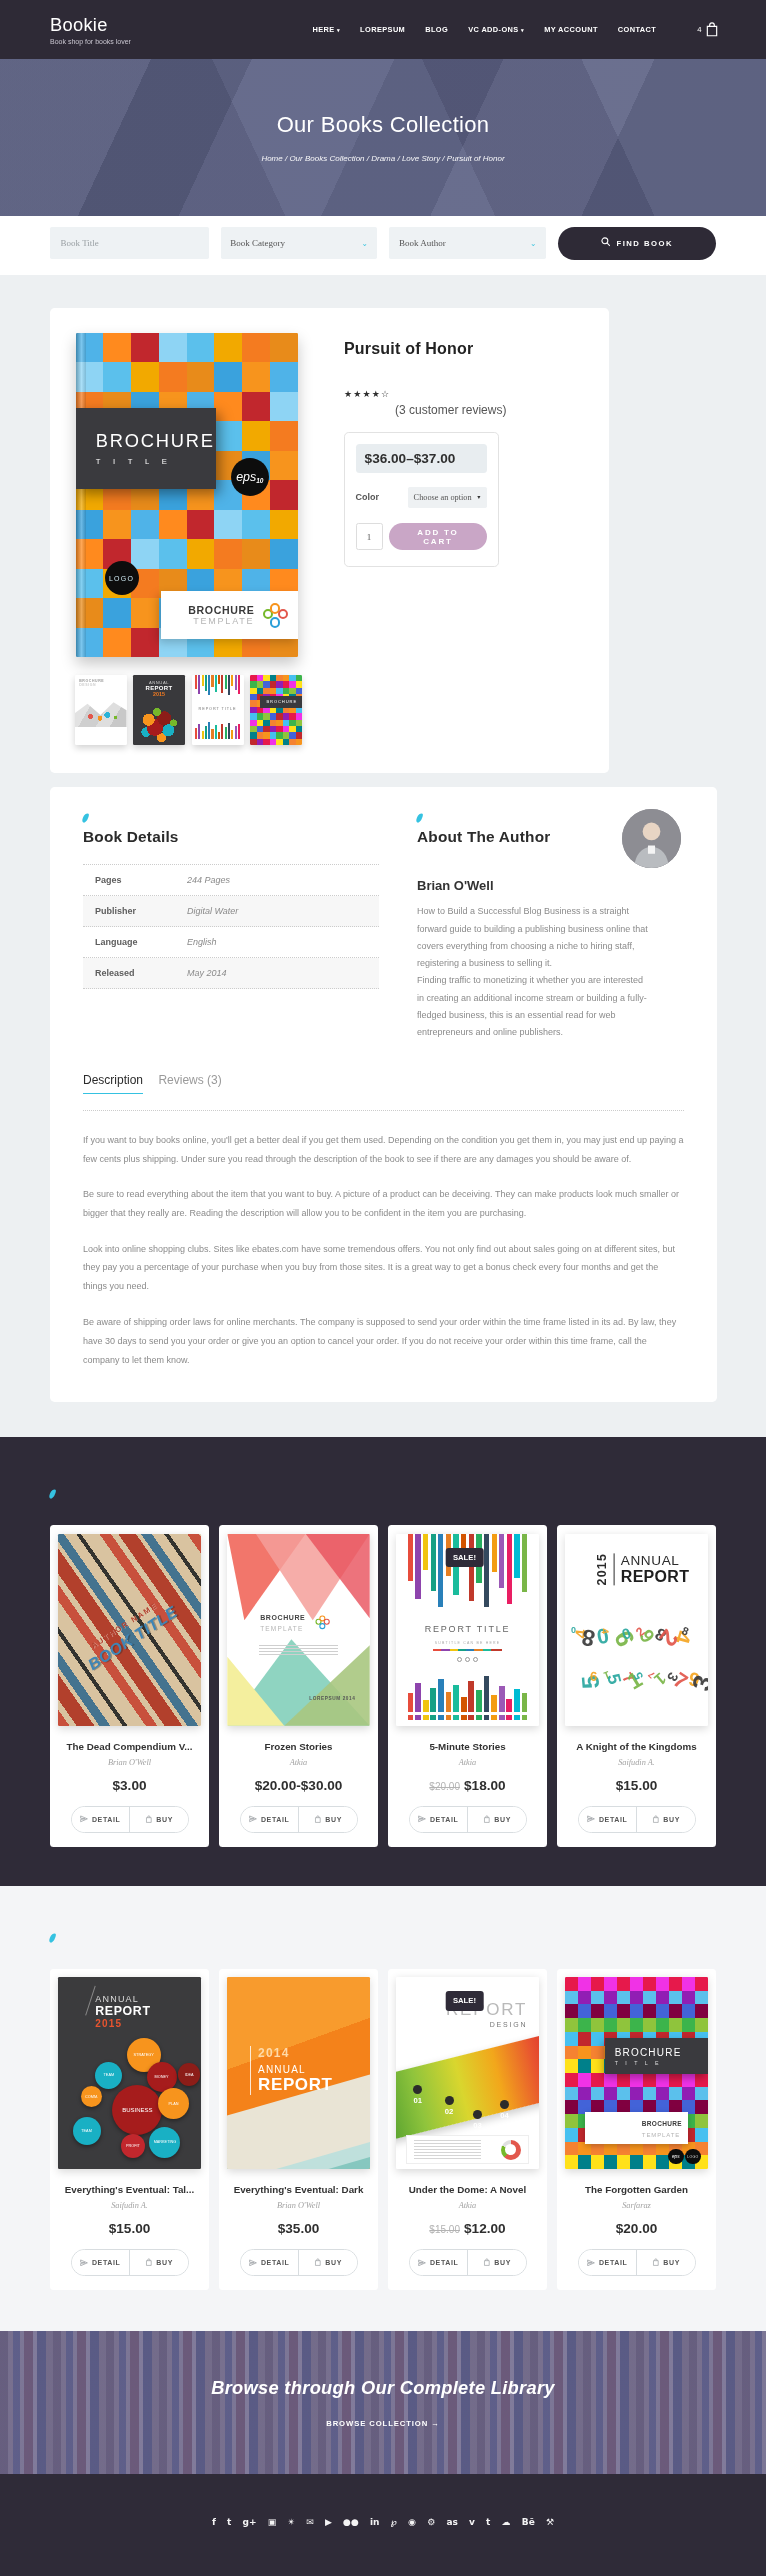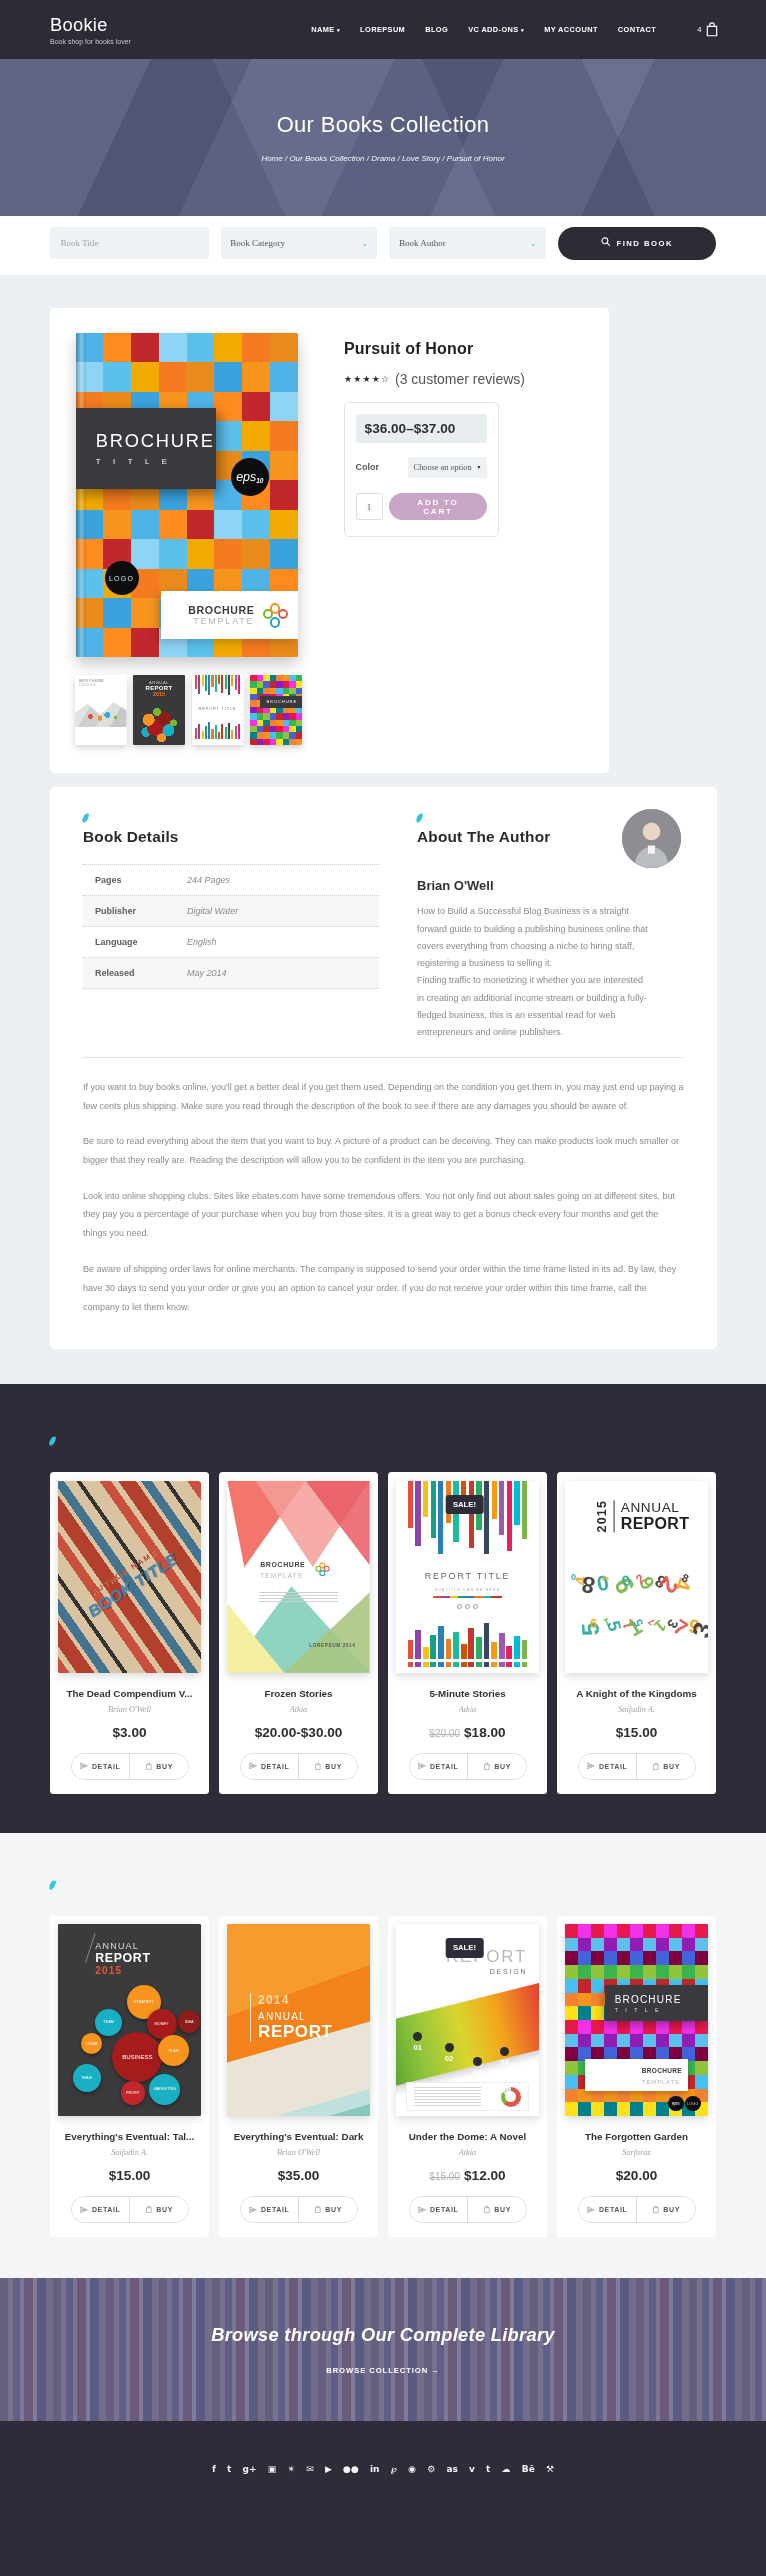--- a/index.html
+++ b/index.html
@@ -105,21 +105,21 @@
   .thumb3 .bar-row.bottom { bottom:6px; align-items:flex-end; height:18px; }
   .thumb3 .bar-row span { flex:1; }
   .t3-title { position:absolute; top:46%; left:0; right:0; text-align:center; font-size:3.8px; letter-spacing:0.9px; color:#777; }
   .t4-label { position:absolute; right:0; top:30%; width:80%; background:#3a3a3e; color:#fff; font-size:4.1px; letter-spacing:0.9px; padding:3.5px 0 3.5px 6px; }
 
   
   .info-col { padding-left:25px; padding-top:7px; width:100%; }
   .product-title { font-size:16px; font-weight:bold; color:#222; letter-spacing:0.2px; }
   .rating-row { margin-top:13px; display:flex; align-items:center; gap:4.7px; }
   .stars { color:#2f2f2f; font-size:9px; letter-spacing:1.2px; }
-  .rating-text { font-size:14px; color:#555; }
+  .rating-text { font-size:12px; color:#555;margin-top:32px; }
   .excerpt { margin-top:14px; font-size:9px; color:#8b8b8b; line-height:1.95; }
   .buy-box { margin-top:15.4px; border:0.6px solid #e2e2e2; border-radius:4.7px; padding:10.6px; width:155px; }
   .price-strip { background:#e8edf0; border-radius:3.5px; padding:7px 9px; font-size:13.6px; font-weight:bold; color:#2f2f2f; }
   .color-row { display:flex; align-items:center; margin-top:14px; }
   .color-label { font-size:9px; font-weight:bold; color:#555; width:52px; }
   .color-select { background:#eef1f3; border-radius:1.8px; height:21px; padding:0 6px; flex:1; display:flex; align-items:center; justify-content:space-between;
       font-family:"Liberation Serif", serif; font-size:8.3px; color:#555; cursor:pointer; }
   .color-select .dchev { font-size:5.3px; color:#333; }
   .cart-row { display:flex; align-items:center; gap:6px; margin-top:15.4px; margin-bottom:4.7px; }
   .qty-input { width:27px; height:27px; border:0.6px solid #ddd; border-radius:2.4px; text-align:center; font-family:"Liberation Serif", serif; font-size:9px; color:#555; }
@@ -286,21 +286,21 @@
 <body>
 
 <div class="page">
 
   <div class="header">
     <div class="logo-wrap">
       <div class="logo">Bookie</div>
       <div class="tagline">Book shop for books lover</div>
     </div>
     <div class="nav">
-      <div class="nav-item"><span>NAME</span><span class="caret">▾</span></div>
+      <div class="nav-item"><span>HERE</span><span class="caret">▾</span></div>
       <div class="nav-item"><span>LOREPSUM</span></div>
       <div class="nav-item"><span>BLOG</span></div>
       <div class="nav-item"><span>VC ADD-ONS</span><span class="caret">▾</span></div>
       <div class="nav-item"><span>MY ACCOUNT</span></div>
       <div class="nav-item"><span>CONTACT</span></div>
     </div>
     <div class="cart">
       <span class="cart-count">4</span>
       <span class="bag-icon">
         <svg width="14" height="16.6" viewBox="0 0 24 28">
@@ -658,23 +658,27 @@
               <path d="M20 100 Q24 66 50 64 Q76 66 80 100 Z" fill="#b9bcc0"></path>
               <path d="M44 62 h12 v14 h-12 z" fill="#f4f4f4"></path>
             </svg>
           </div>
           <div class="author-name">Brian O'Well</div>
           <div class="author-bio">How to Build a Successful Blog Business is a straight forward guide to building a publishing business online that covers everything from choosing a niche to hiring staff, registering a business to selling it.
 Finding traffic to monetizing it whether you are interested in creating an additional income stream or building a fully-fledged business, this is an essential read for web entrepreneurs and online publishers.</div>
         </div>
       </div>
 
+      <div class="tabs-row">
+        <span class="tab active">Description</span>
+        <span class="tab inactive">Reviews (3)</span>
+      </div>
       <div class="tab-sep"></div>
       <div class="tab-body">
-        <p>If you want to buy books online, you'll get a better deal if you get them used. Depending on the condition you get them in, you may just end up paying a few cents plus shipping. Make sure you read through the description of the book to see if there are any damages you should be aware of.</p>
+        <p>If you want to buy books online, you'll get a better deal if you get them used. Depending on the condition you get them in, you may just end up paying a few cents plus shipping. Under sure you read through the description of the book to see if there are any damages you should be aware of.</p>
         <p>Be sure to read everything about the item that you want to buy. A picture of a product can be deceiving. They can make products look much smaller or bigger that they really are. Reading the description will allow you to be confident in the item you are purchasing.</p>
         <p>Look into online shopping clubs. Sites like ebates.com have some tremendous offers. You not only find out about sales going on at different sites, but they pay you a percentage of your purchase when you buy from those sites. It is a great way to get a bonus check every four months and get the things you need.</p>
         <p>Be aware of shipping order laws for online merchants. The company is supposed to send your order within the time frame listed in its ad. By law, they have 30 days to send you your order or give you an option to cancel your order. If you do not receive your order within this time frame, call the company to let them know.</p>
       </div>
     </div>
   </div>
 
   <div class="like-section">
     <span class="leaf light"></span>
     <div class="cards-row">

